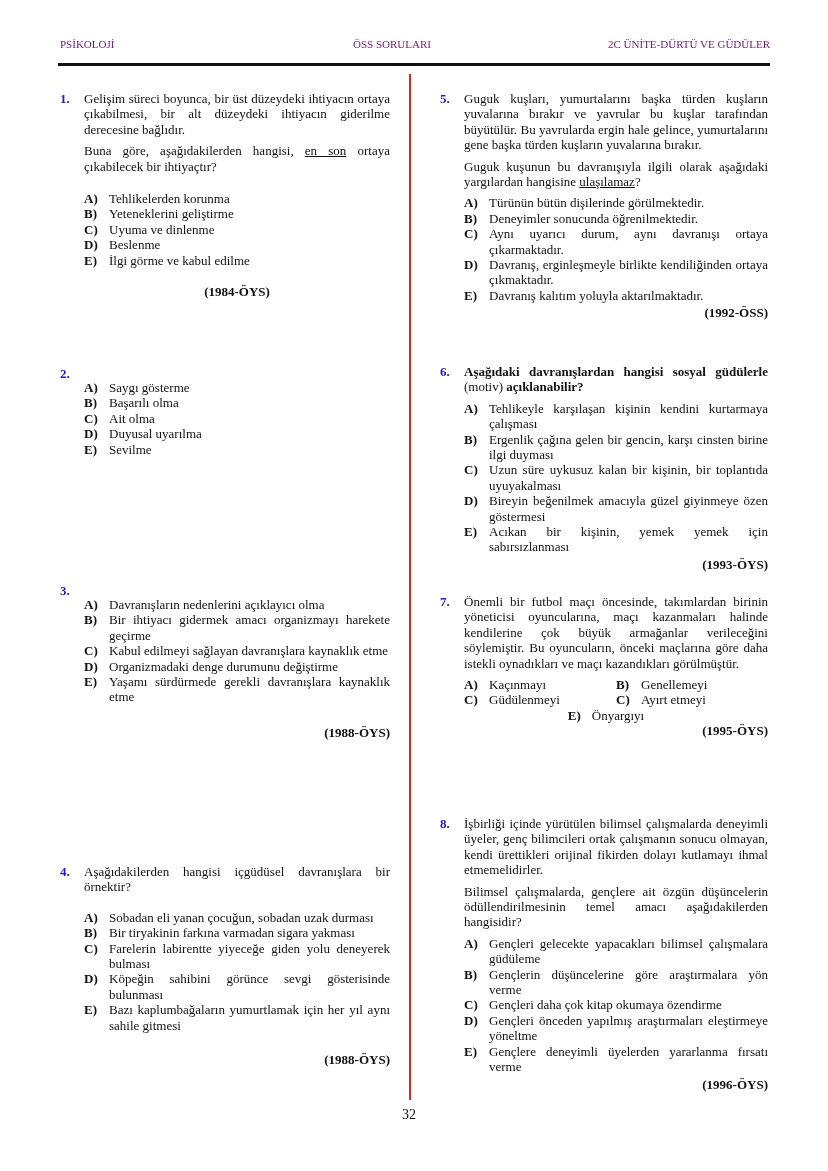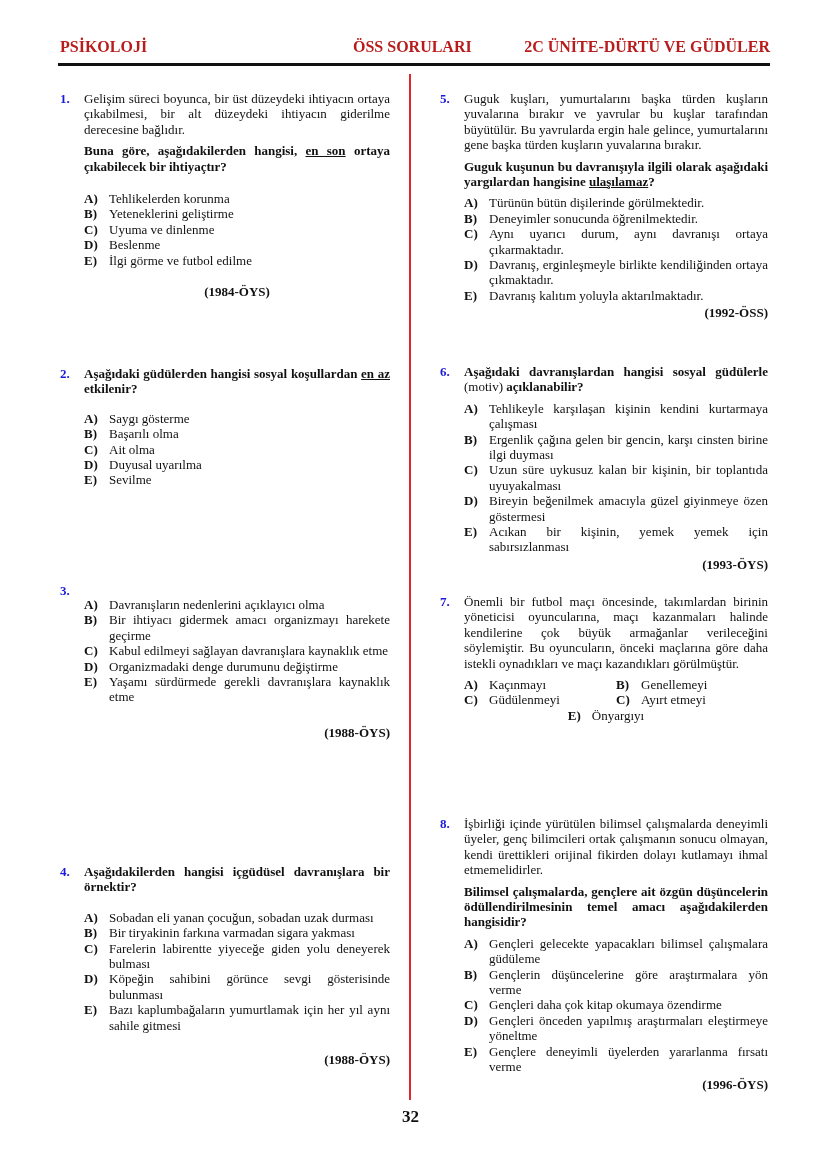--- a/index.html
+++ b/index.html
@@ -1,36 +1,36 @@
 <!DOCTYPE html>
 <html><head>
 <meta charset="utf-8">
 <style>
   html, body { margin: 0; padding: 0; background: #ffffff; }
   body { width: 828px; height: 1171px; position: relative; overflow: hidden;
          font-family: "Liberation Serif", "DejaVu Serif", serif; color: #111; }
   .header { position: absolute; left: 60px; right: 58px; top: 38px; height: 22px;
-            font-weight: bold; color: #b91c1c; font-size: 16px; }
+            font-weight: normal; color: #701a75; font-size: 11px; }
   .header .left { position: absolute; left: 0; top: 0; }
   .header .center { position: absolute; left: 293px; top: 0; }
   .header .right { position: absolute; right: 0; top: 0; }
   .rule { position: absolute; left: 58px; right: 58px; top: 63px; height: 3px; background: #111; }
   .vline { position: absolute; left: 409px; top: 74px; width: 2px; height: 1026px; background: #e0262b; }
-  .pagenum { position: absolute; left: 402px; top: 1107px; font-weight: bold; font-size: 17px; }
+  .pagenum { position: absolute; left: 402px; top: 1107px; font-weight: normal; font-size: 14px; }
 
   .col { position: absolute; font-size: 13px; line-height: 15.4px; }
   .colL { left: 60px; width: 330px; }
   .colR { left: 440px; width: 328px; }
 
   .q { position: absolute; width: 100%; }
   .qnum { position: absolute; left: 0; top: 0; color: #1a1adc; font-weight: bold; }
   .qbody { margin-left: 24px; text-align: justify; }
   .qbody p { margin: 0; }
   .stem { margin-bottom: 6px !important; }
-  .ask { font-weight: bold; }
+  .ask { font-weight: normal; }
   .u { text-decoration: underline; }
   .opts { margin-top: 10px; }
   .opt { display: flex; }
   .opt .lbl { font-weight: bold; width: 25px; flex: none; }
   .opt .txt { flex: 1; text-align: justify; }
   .src { text-align: right; font-weight: bold; margin-top: 18px; }
   .grid2 { display: grid; grid-template-columns: 1fr 1fr; }
   .center-opt { display: flex; justify-content: center; margin-left: -20px; }
 </style>
 </head>
@@ -63,31 +63,30 @@
         <div class="opt">
             <span class="lbl">C)</span>
             <span class="txt">Uyuma ve dinlenme</span>
           </div>
         <div class="opt">
             <span class="lbl">D)</span>
             <span class="txt">Beslenme</span>
           </div>
         <div class="opt">
             <span class="lbl">E)</span>
-            <span class="txt">İlgi görme ve futbol edilme</span>
+            <span class="txt">İlgi görme ve kabul edilme</span>
           </div>
       </div>
       <div class="src" style="margin-top:16px;text-align:center;">(1984-ÖYS)</div>
     </div>
   </div>
 
   <div class="q" style="top:366px;">
     <span class="qnum">2.</span>
     <div class="qbody">
-      <p class="ask"><span>Aşağıdaki güdülerden hangisi sosyal koşullardan </span><span class="u">en az</span><span> etkilenir?</span></p>
       <div class="opts" style="margin-top:14px;">
         <div class="opt">
             <span class="lbl">A)</span>
             <span class="txt">Saygı gösterme</span>
           </div>
         <div class="opt">
             <span class="lbl">B)</span>
             <span class="txt">Başarılı olma</span>
           </div>
         <div class="opt">
@@ -250,20 +249,21 @@
           <div class="opt">
               <span class="lbl">C)</span>
               <span class="txt">Ayırt etmeyi</span>
             </div>
         </div>
         <div class="center-opt">
             <span class="lbl" style="font-weight:bold;width:24px;">E)</span>
             <span>Önyargıyı</span>
           </div>
       </div>
+      <div class="src" style="margin-top:0px;">(1995-ÖYS)</div>
     </div>
   </div>
 
   <div class="q" style="top:816px;">
     <span class="qnum">8.</span>
     <div class="qbody">
       <p class="stem">İşbirliği içinde yürütülen bilimsel çalışmalarda deneyimli üyeler, genç bilimcileri ortak çalışmanın sonucu olmayan, kendi ürettikleri orijinal fikirden dolayı kutlamayı ihmal etmemelidirler.</p>
       <p class="ask">Bilimsel çalışmalarda, gençlere ait özgün düşüncelerin ödüllendirilmesinin temel amacı aşağıdakilerden hangisidir?</p>
       <div class="opts" style="margin-top:6px;">
         <div class="opt">

